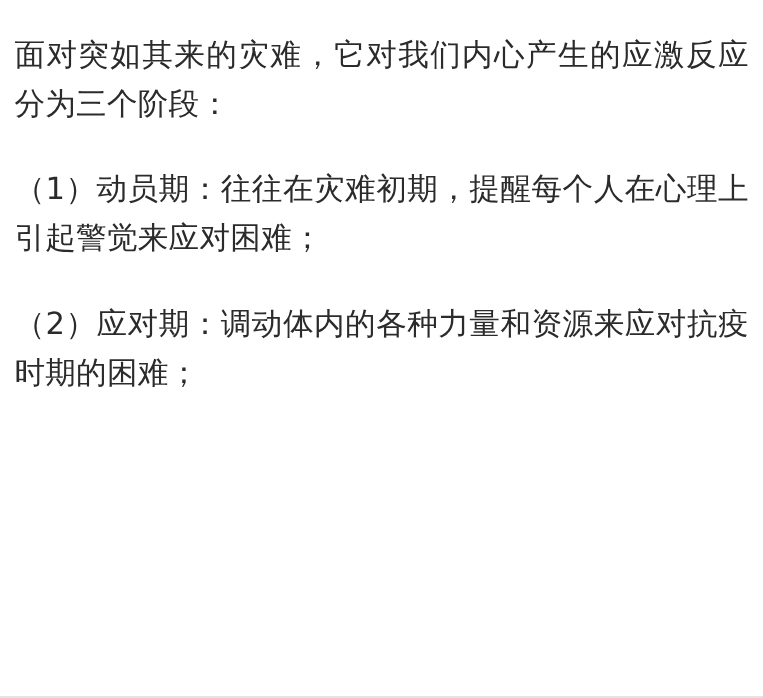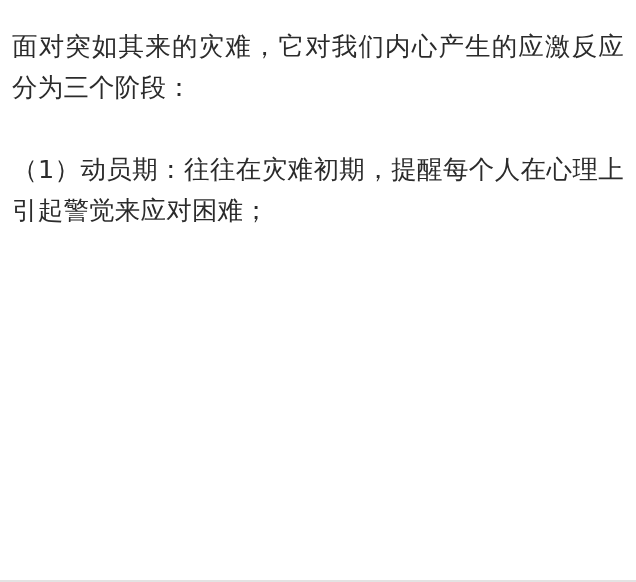--- a/index.html
+++ b/index.html
@@ -27,33 +27,34 @@
     line-height: 41px;
     letter-spacing: 0.2px;
     text-align: justify;
     text-justify: inter-character;
   }
   .para {
     margin: 0;
     padding: 0;
   }
   .para + .para {
-    margin-top: 41px;
+    margin-top: 30px;
   }
   .bottom-rule {
     position: absolute;
     left: 0;
     bottom: 0;
     width: 636px;
     height: 2px;
     background: #e3e3e3;
   }
 </style>
 </head>
 <body>
 
 <div class="page">
   <div class="article">
     <p class="para">面对突如其来的灾难，它对我们内心产生的应激反应分为三个阶段：</p>
     <p class="para">（1）动员期：往往在灾难初期，提醒每个人在心理上引起警觉来应对困难；</p>
+    <p class="para">（2）应对期：调动体内的各种力量和资源来应对抗疫时期的困难；</p>
   </div>
   <div class="bottom-rule"></div>
 </div>
 
 </body></html>

